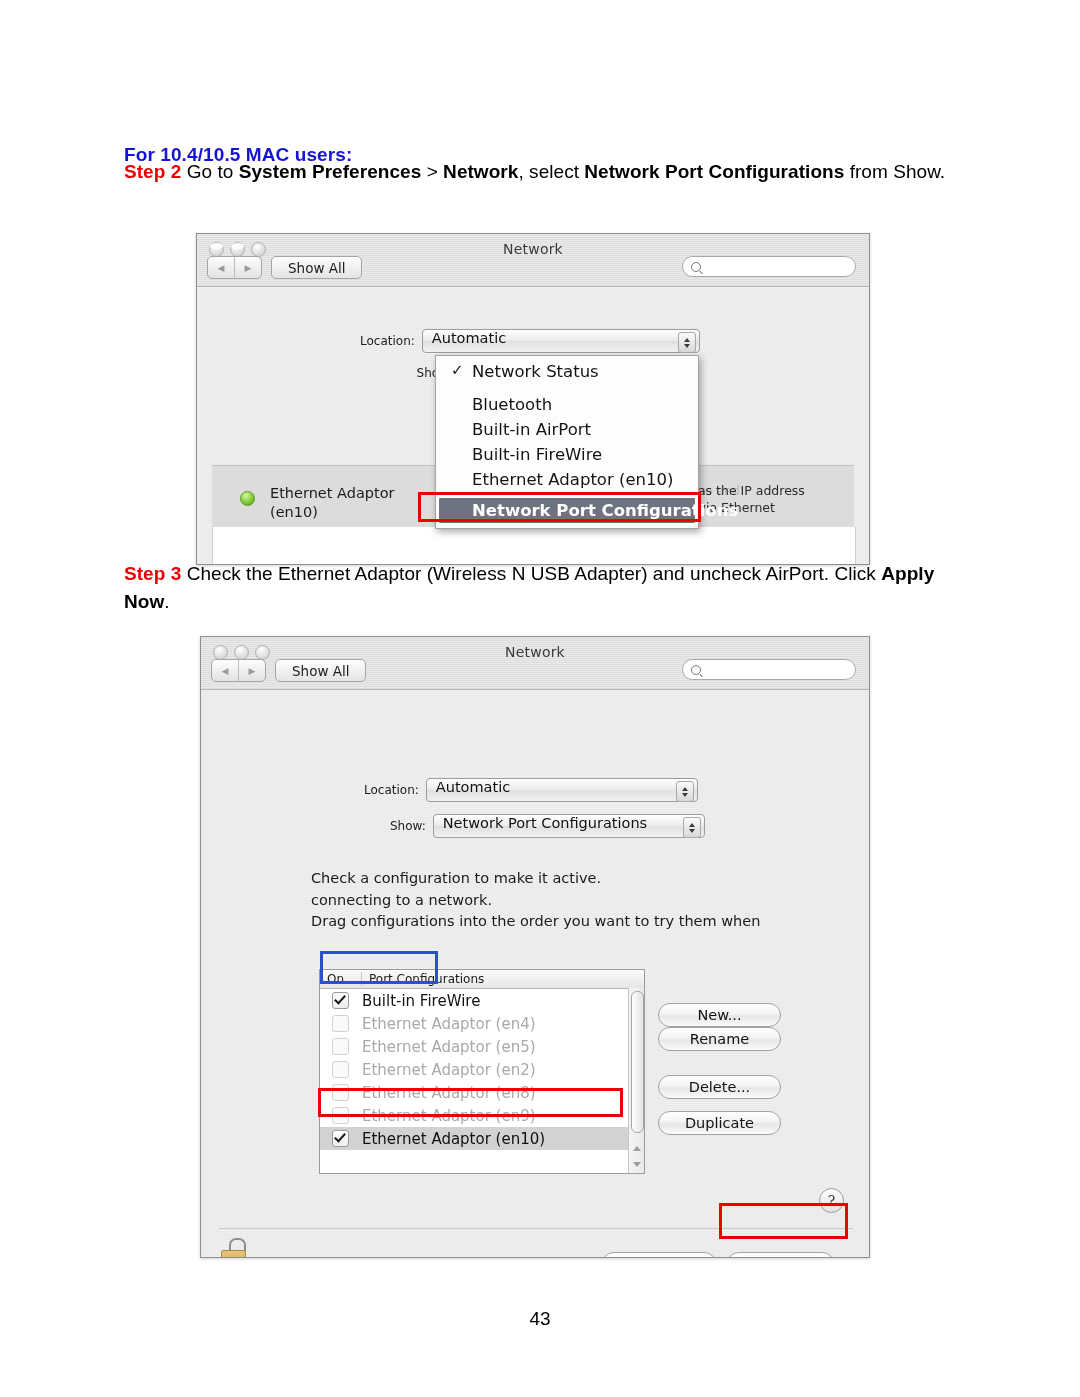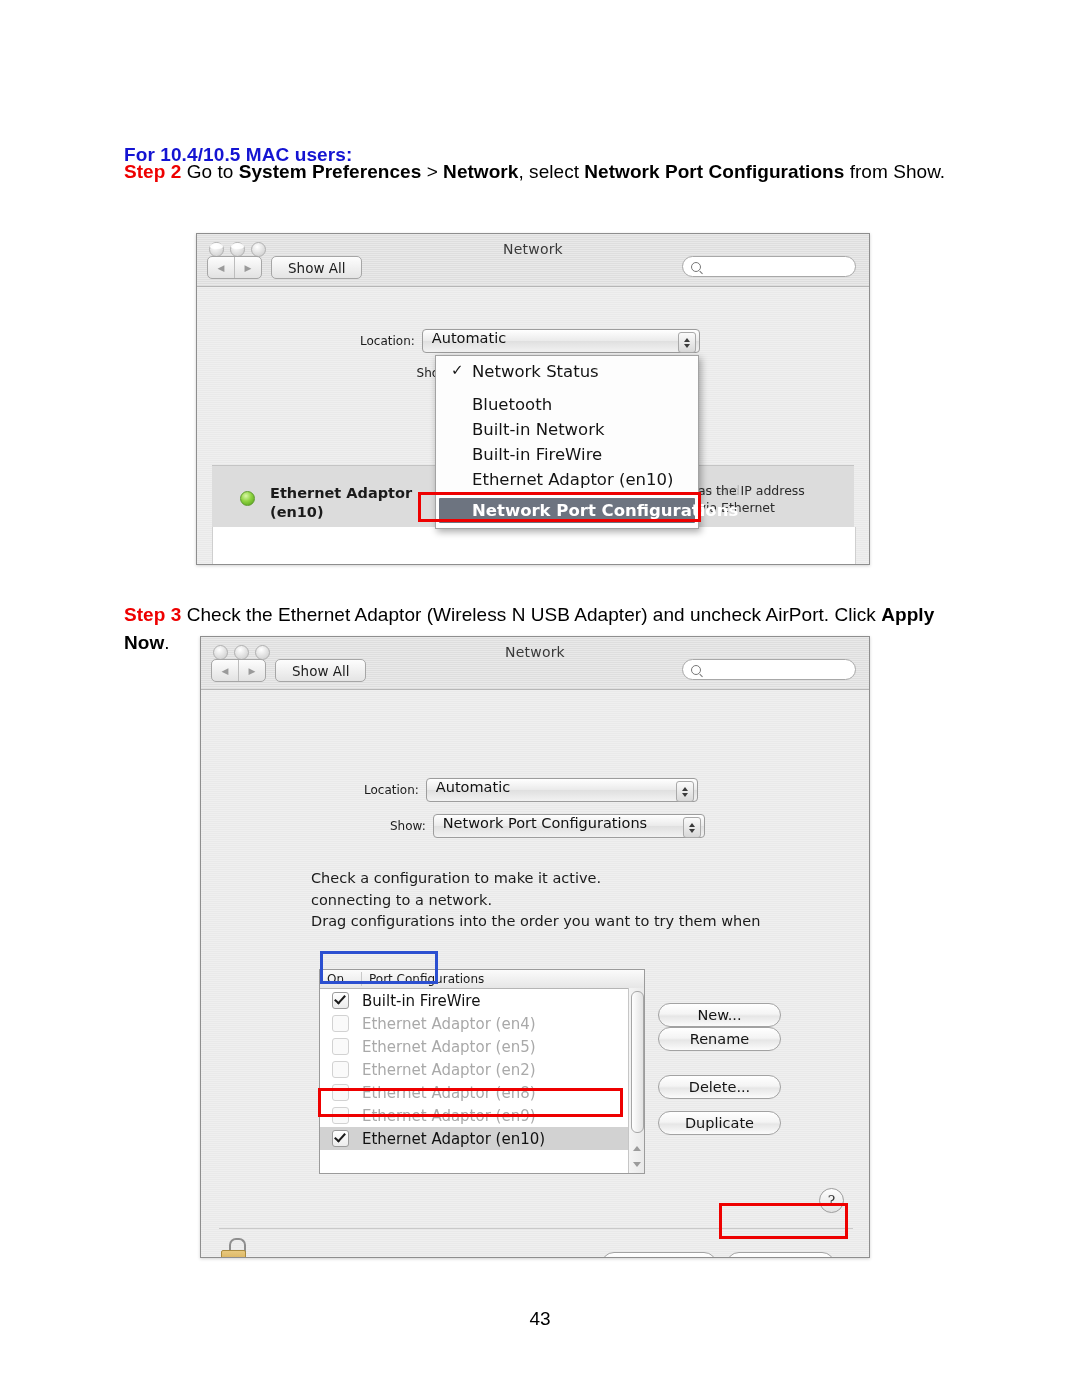--- a/index.html
+++ b/index.html
@@ -28,21 +28,21 @@
   .step-para {
     position: absolute;
     font-size: 19px;
     color: #000;
     line-height: 28px;
     letter-spacing: 0.05px;
   }
   .step-para .step-lbl { color: #ee0000; font-weight: bold; }
   .step-para b { font-weight: bold; }
   #step2 { left: 124px; top: 158px; width: 830px; }
-  #step3 { left: 124px; top: 601px; width: 860px; }
+  #step3 { left: 124px; top: 560px; width: 860px; }
 
   .page-number {
     position: absolute;
     left: 0; right: 0;
     top: 1308px;
     text-align: center;
     font-size: 19px;
     color: #000;
   }
 
@@ -492,41 +492,41 @@
 
     <div class="popup" style="left:441px; top:77px; width:28px; height:24px; position:absolute;">
       <span class="arrows">
           <i class="up"></i>
           <i class="dn"></i>
         </span>
     </div>
 
     <div class="status-panel" style="left:15px; top:178px; width:642px; height:62px;">
       <div class="status-led" style="left:28px; top:25px;"></div>
-      <div class="status-name" style="left:58px; top:18px;font-weight:bold;">
+      <div class="status-name" style="left:58px; top:18px;">
         <span>Ethernet Adaptor</span><br>
         <span>(en10)</span>
       </div>
       <div class="status-desc faded" style="left:232px; top:16px;">Ethernet Adaptor (en10) is currently active and</div>
       <div class="status-desc" style="left:478px; top:16px;">has the IP address</div>
       <div class="status-desc faded" style="left:232px; top:33px;">10.0.1.5. You are connected to the Intern</div>
       <div class="status-desc" style="left:470px; top:33px;">et via Ethernet</div>
       <div class="status-desc faded" style="left:232px; top:50px;">Adaptor (en10).</div>
     </div>
 
     <div class="white-pane" style="left:15px; top:240px; width:642px; height:60px;"></div>
 
     <div class="menu" style="left:238px; top:68px; width:262px;">
       <div class="menu-item">
         <span class="tick">✓</span>
         <span>Network Status</span>
       </div>
       <div class="menu-gap"></div>
       <div class="menu-item">Bluetooth</div>
-      <div class="menu-item">Built-in Network</div>
+      <div class="menu-item">Built-in AirPort</div>
       <div class="menu-item">Built-in FireWire</div>
       <div class="menu-item">Ethernet Adaptor (en10)</div>
       <div class="menu-gap" style="height:6px;"></div>
       <div class="menu-item selected">Network Port Configurations</div>
       <div style="height:5px;"></div>
     </div>
   </div>
 </div>
 
 <div class="menu-hl-box" style="left:418px; top:492px; width:283px; height:30px;"></div>

